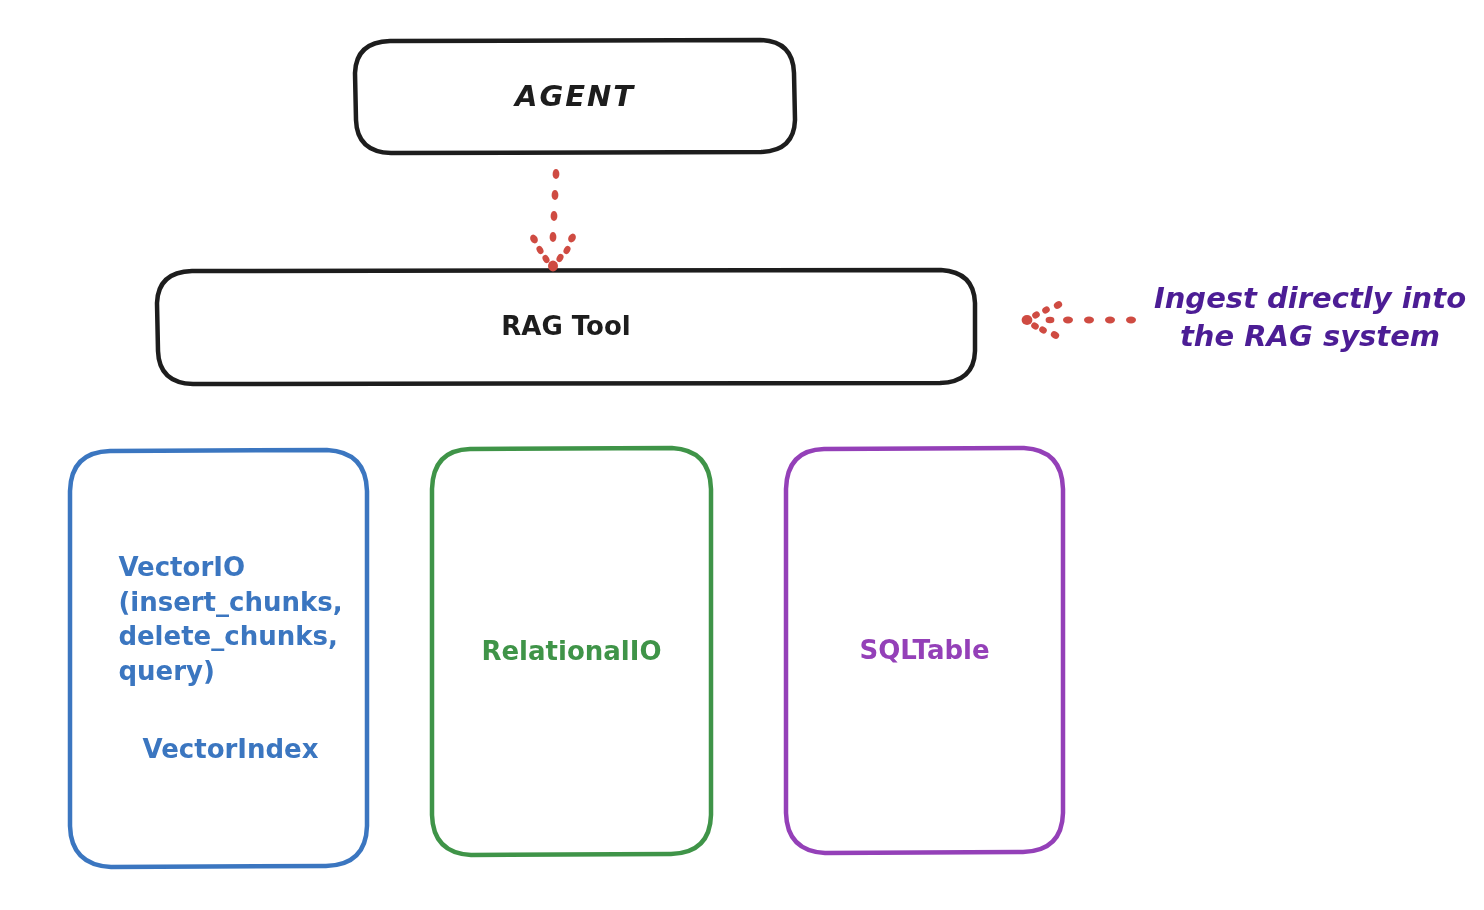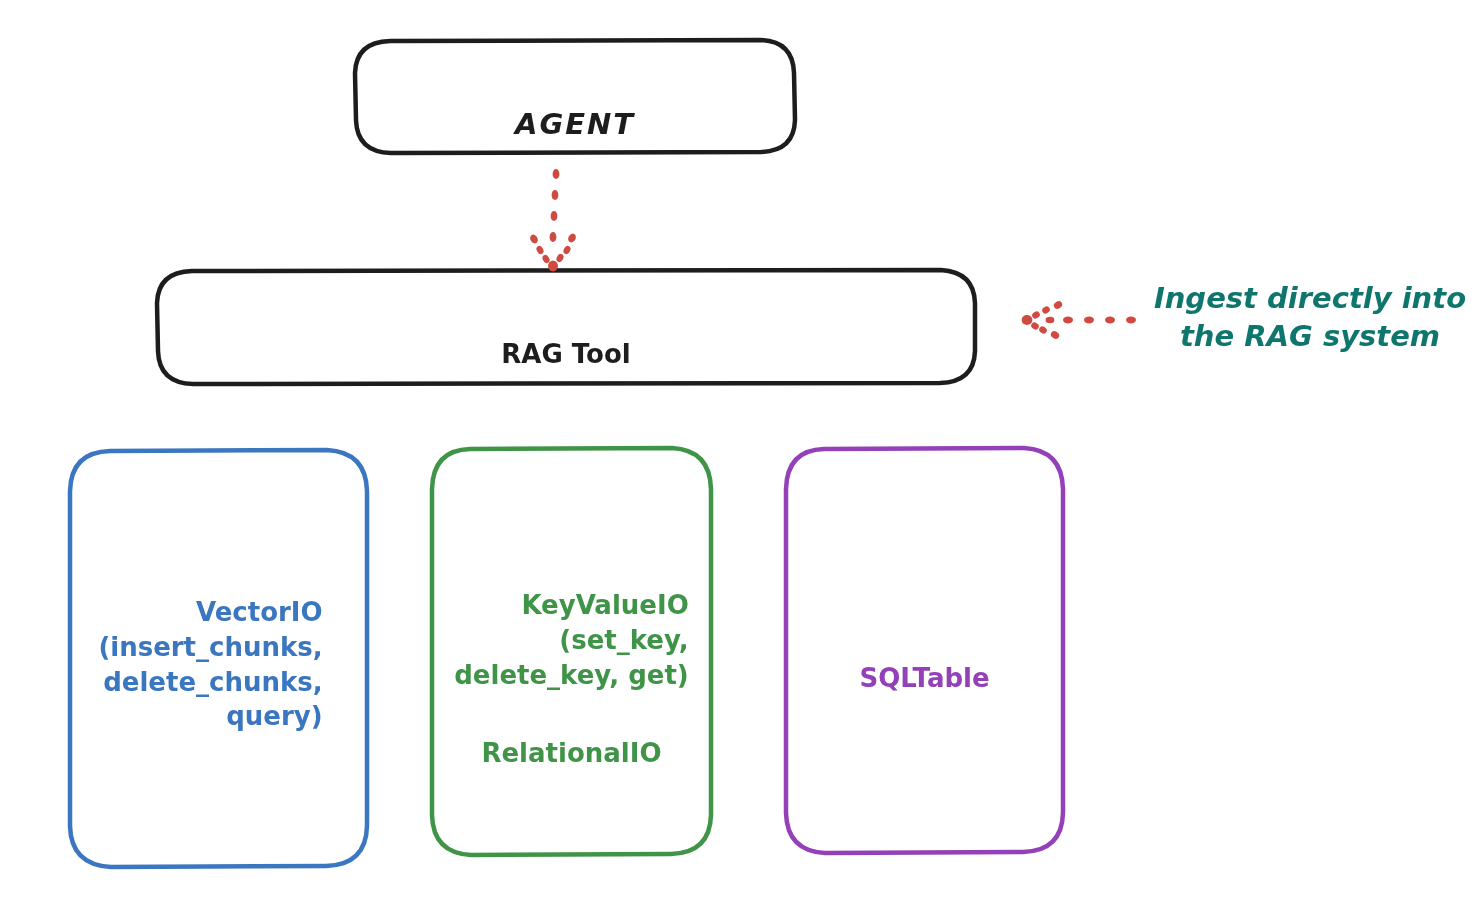--- a/index.html
+++ b/index.html
@@ -20,23 +20,22 @@
     width: 1484px;
     height: 910px;
   }
   .node {
     position: absolute;
     box-sizing: border-box;
     display: flex;
     flex-direction: column;
     align-items: center;
     justify-content: center;
-    text-align: right;
+    text-align: left;
     background: transparent;
-    margin-top: 28px;
   }
   .node-label {
     position: relative;
     z-index: 2;
     white-space: pre-line;
     line-height: 1.28;
   }
 
   
   #agent-node {
@@ -59,21 +58,21 @@
   }
   #rag-tool-node .node-label {
     font-family: "DejaVu Sans", sans-serif;
     font-weight: 600;
     font-size: 26px;
     color: #1d1d1d;
   }
 
   
   #vector-io-node {
-    left: 62px; top: 450px;
+    left: 82px; top: 450px;
     width: 297px; height: 417px;
   }
   #key-value-io-node {
     left: 432px; top: 448px;
     width: 279px; height: 407px;
   }
   #relational-io-node {
     left: 786px; top: 448px;
     width: 277px; height: 405px;
   }
@@ -90,21 +89,21 @@
   #key-value-io-node .index-label { color: #3f9448; }
   #relational-io-node .node-label,
   #relational-io-node .index-label { color: #9440b8; }
 
   
   #ingest-annotation {
     position: absolute;
     left: 1145px; top: 280px;
     width: 330px;
     text-align: center;
-    color: #0f766e;
+    color: #4c1d95;
     font-family: "DejaVu Sans", sans-serif;
     font-weight: 700;
     font-style: italic;
     font-size: 29px;
     line-height: 1.3;
     white-space: pre-line;
   }
 </style>
 </head>
 <body>
@@ -163,26 +162,24 @@
 
 <div class="node" id="rag-tool-node">
   <div class="node-label">RAG Tool</div>
 </div>
 
 <div class="node store" id="vector-io-node">
   <div class="node-label api-label">VectorIO
 (insert_chunks,
 delete_chunks,
 query)</div>
+  <div class="node-label index-label">VectorIndex</div>
 </div>
 
 <div class="node store" id="key-value-io-node">
-  <div class="node-label api-label">KeyValueIO
-(set_key,
-delete_key, get)</div>
   <div class="node-label index-label">RelationalIO</div>
 </div>
 
 <div class="node store" id="relational-io-node">
   <div class="node-label index-label">SQLTable</div>
 </div>
 
 <div id="ingest-annotation">Ingest directly into
 the RAG system</div>
 

